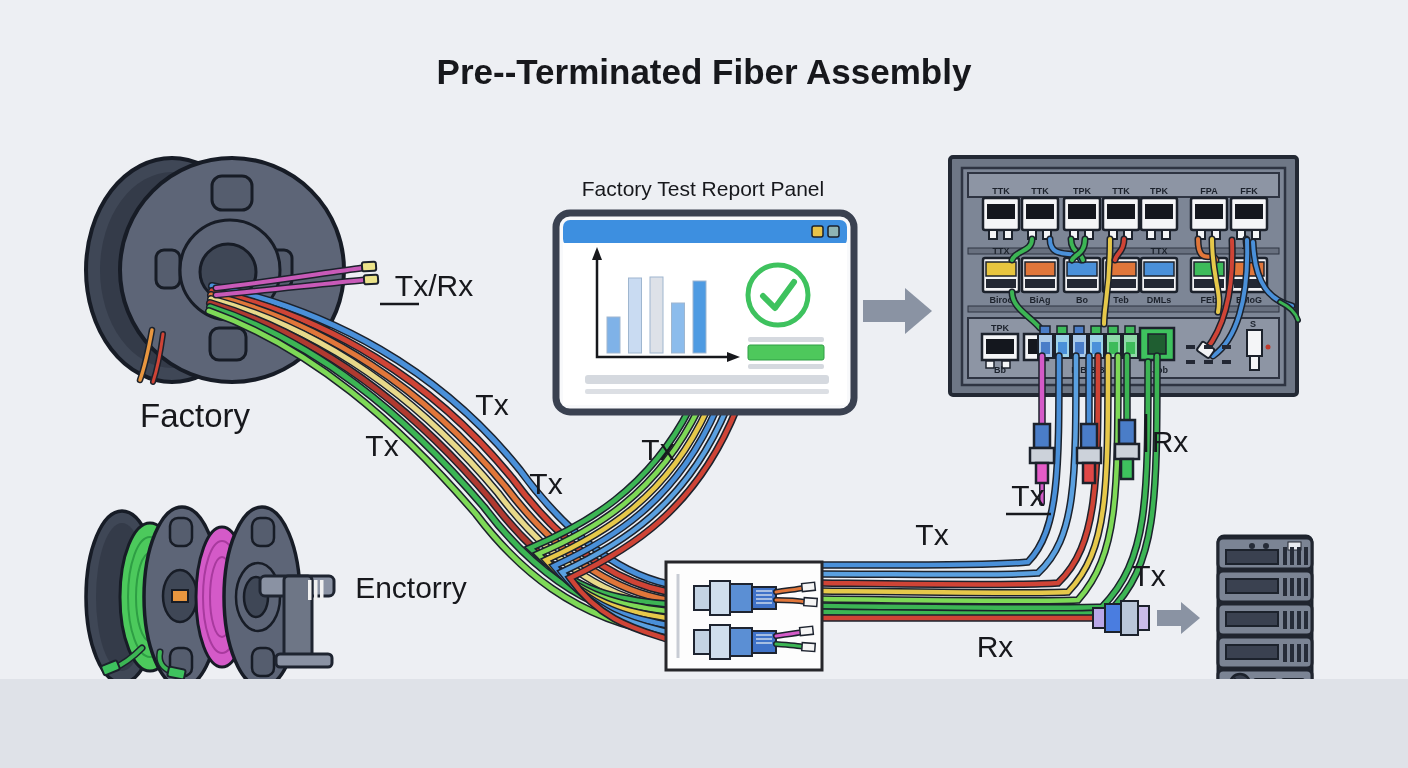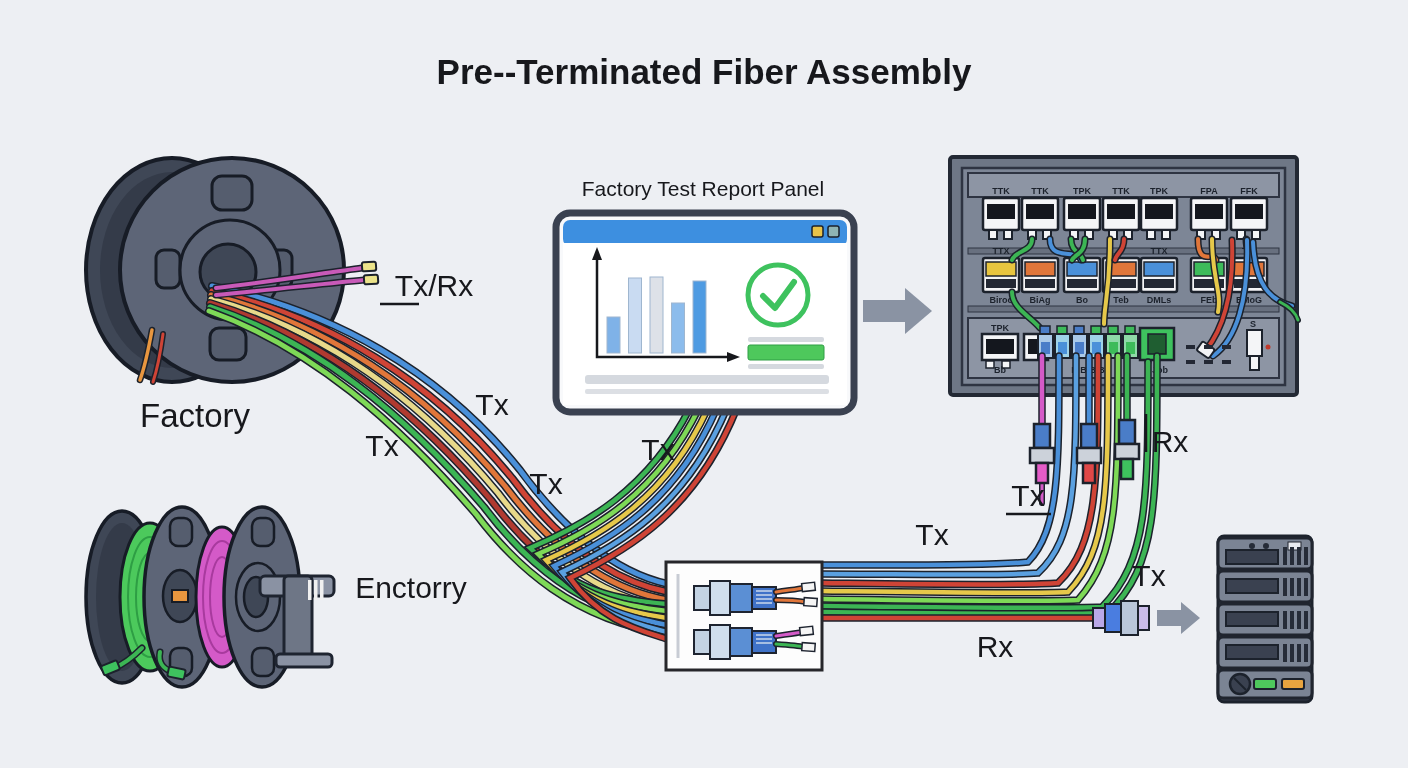--- a/index.html
+++ b/index.html
@@ -1,16 +1,16 @@
 <!DOCTYPE html>
 <html><head>
 <meta charset="utf-8">
 <style>
   html,body{margin:0;padding:0;background:#dfe2e8;}
-  #stage{position:relative;width:1408px;height:768px;background:#edeff3;overflow:hidden;font-family:"Liberation Sans",sans-serif;}
+  #stage{position:relative;width:1408px;height:679px;background:#edeff3;overflow:hidden;font-family:"Liberation Sans",sans-serif;}
   svg{position:absolute;left:0;top:0;}
   text{font-family:"Liberation Sans",sans-serif;fill:#17181c;}
   .big-title{font-size:35px;font-weight:bold;}
   .lbl{font-size:30px;}
   .lbl-lg{font-size:33px;}
   .panel-title{font-size:21px;}
   .tiny{font-size:9px;font-weight:bold;fill:#1c222c;}
   .cable{fill:none;stroke-linecap:round;}
   .cable-outline{fill:none;stroke:#1c222c;stroke-linecap:round;}
 </style>

